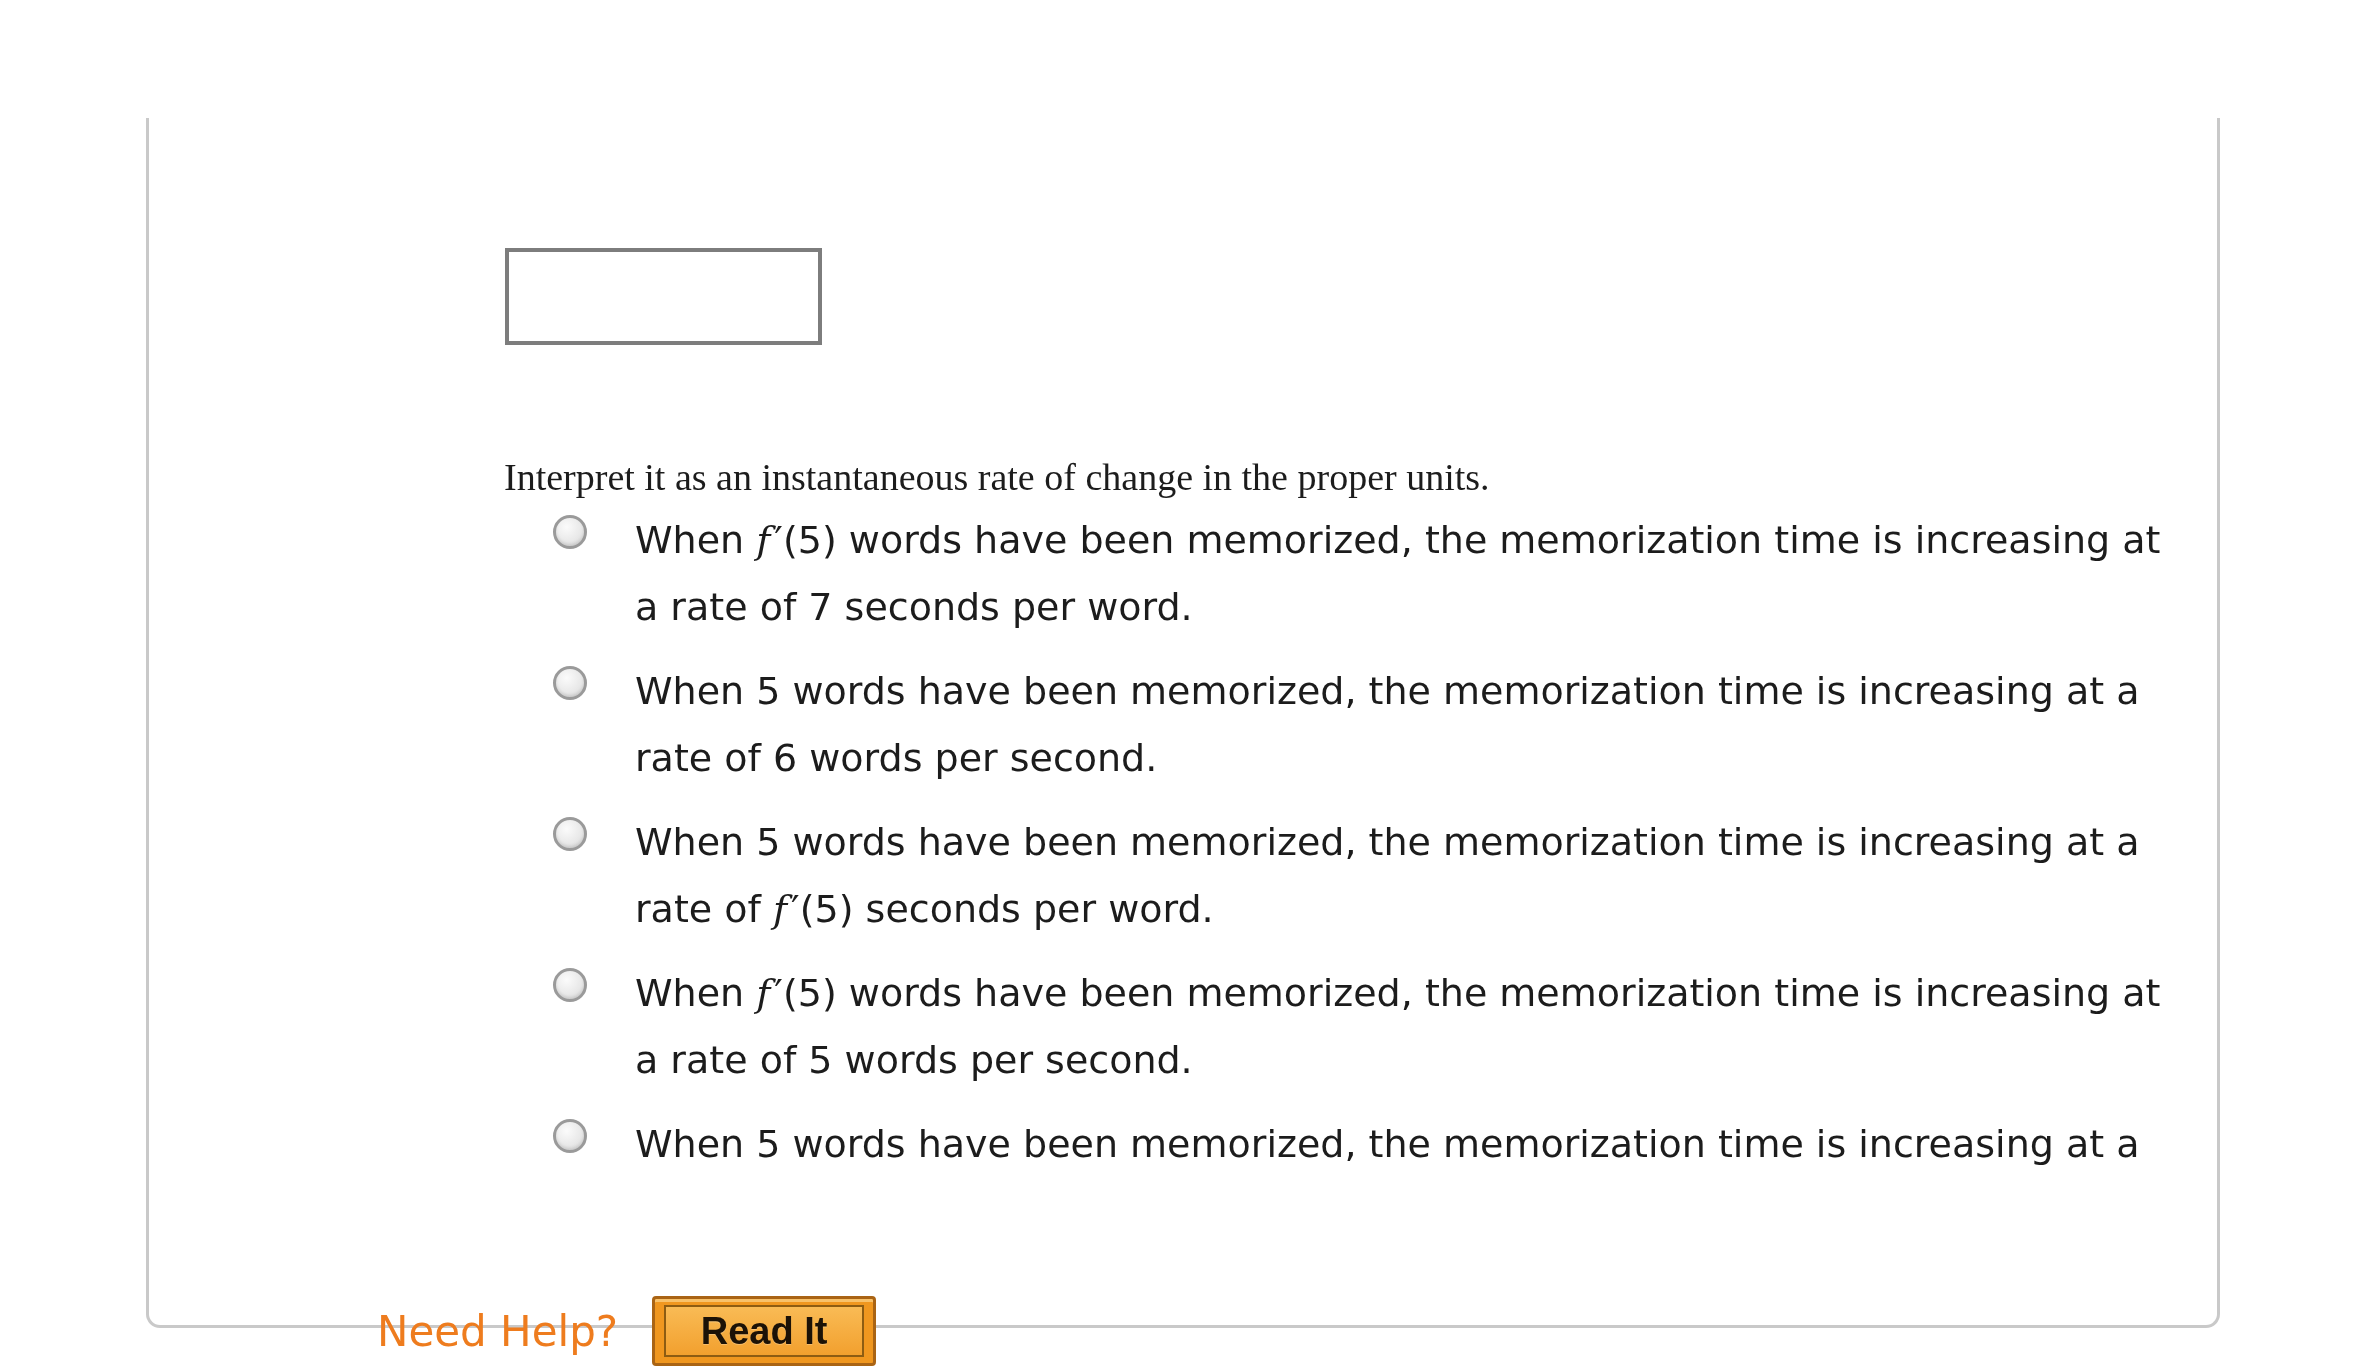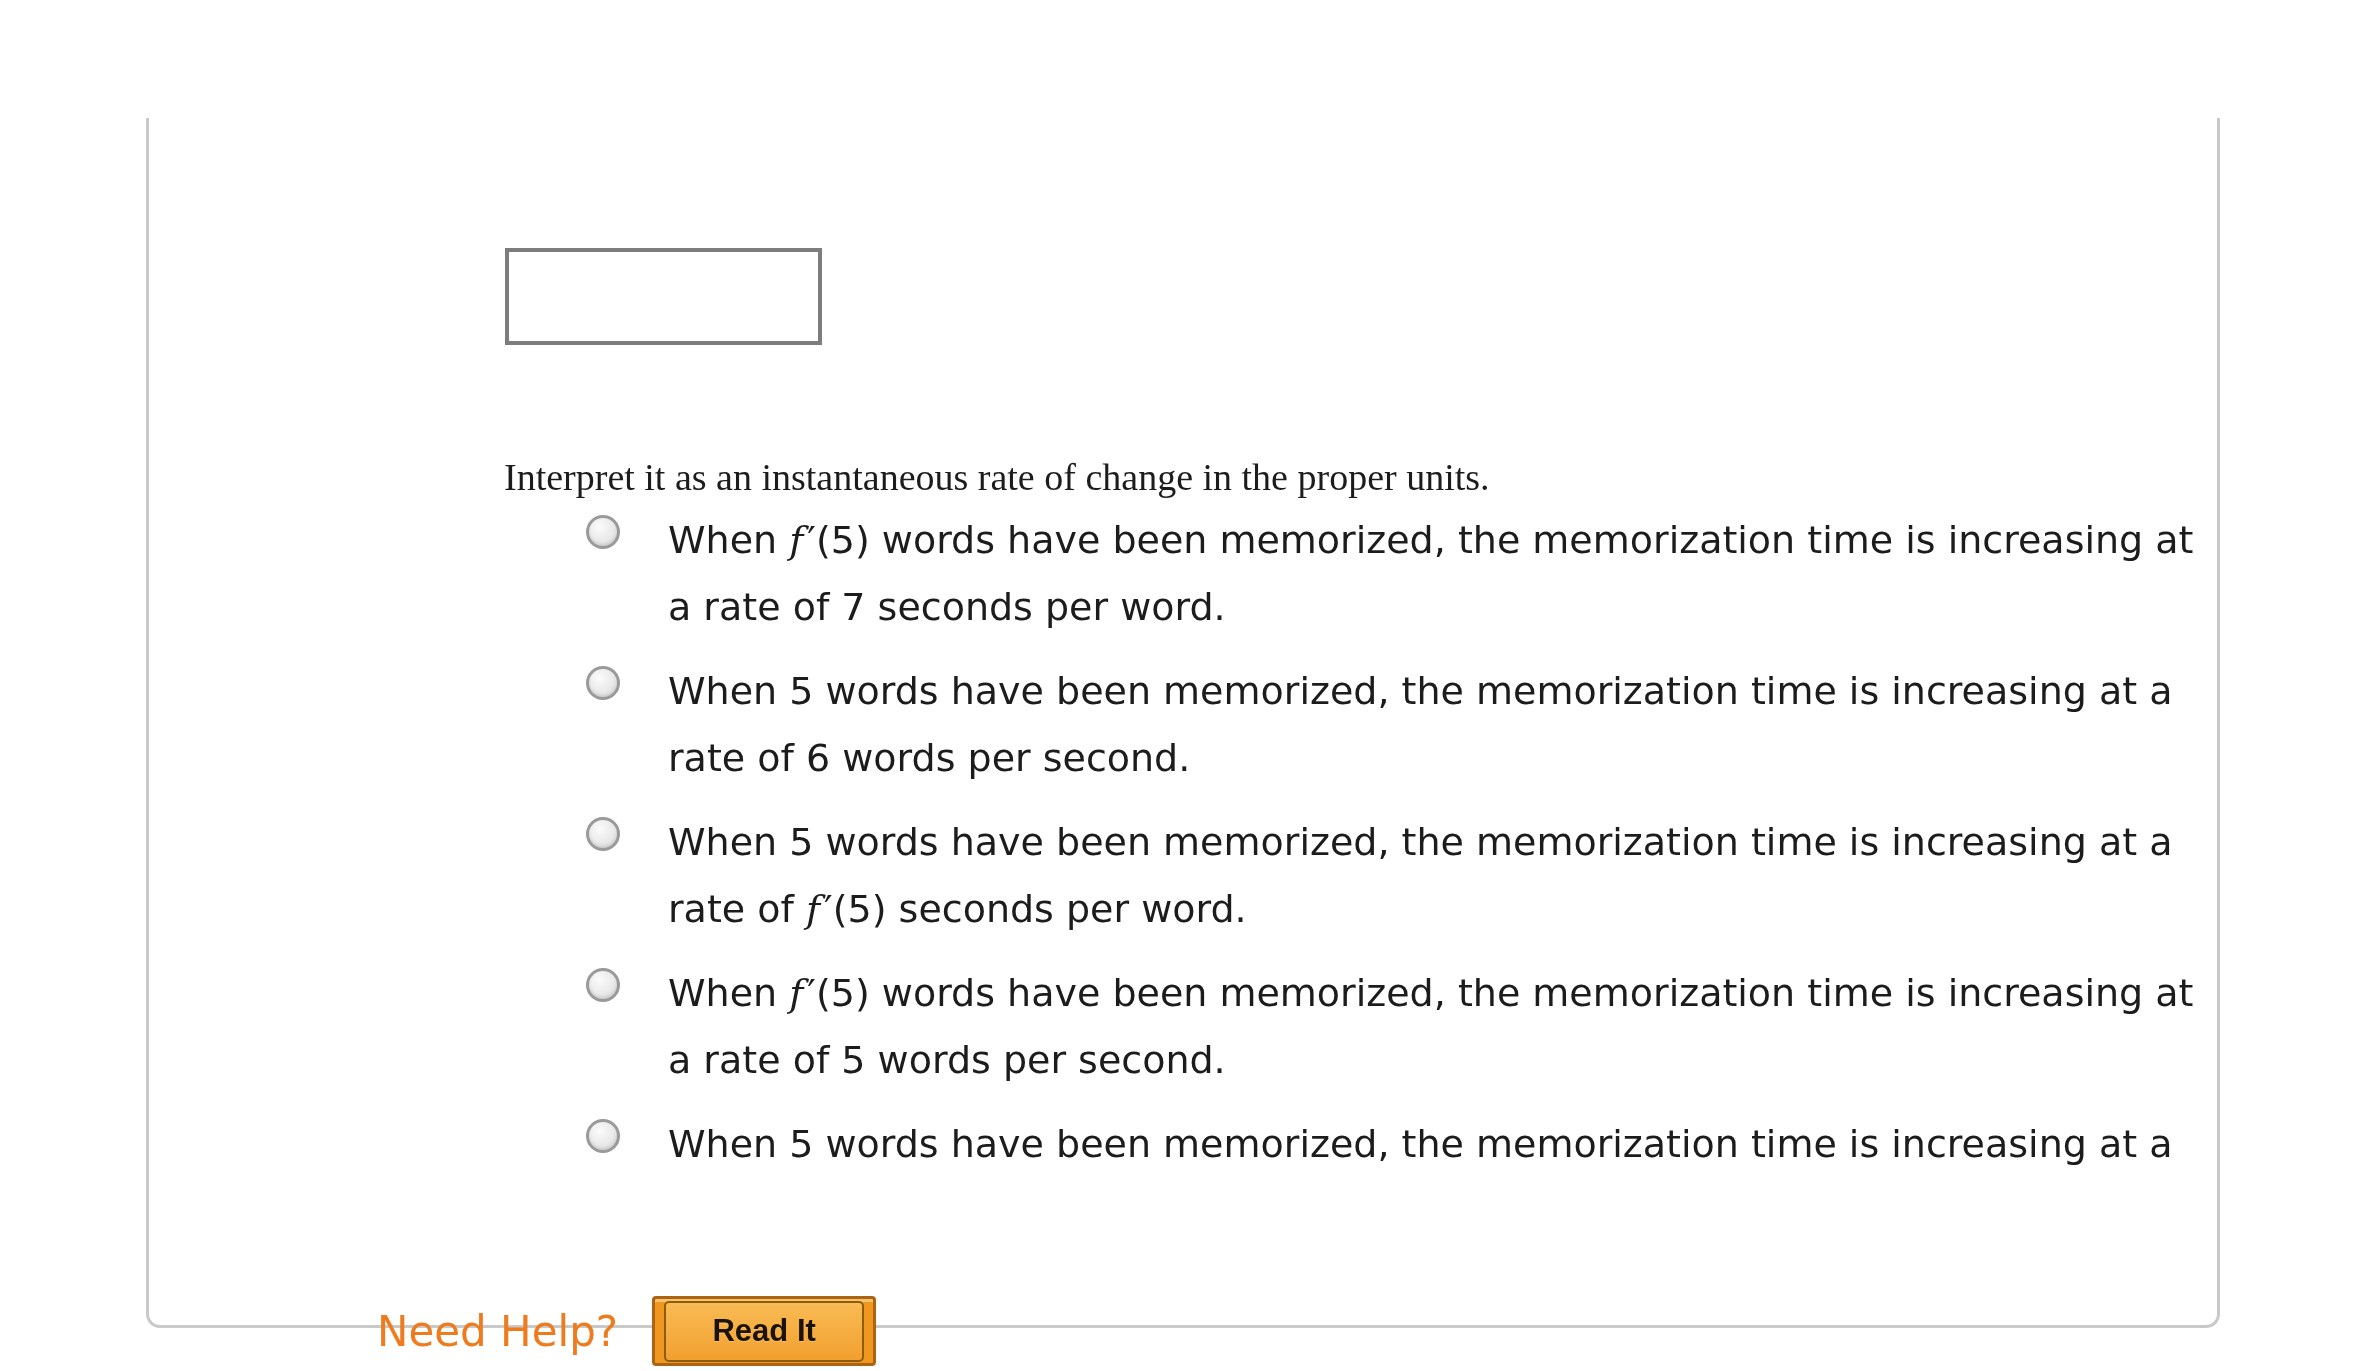--- a/index.html
+++ b/index.html
@@ -42,21 +42,21 @@
     position: absolute;
     left: 355px;
     top: 334px;
     font-size: 38px;
     line-height: 50px;
     white-space: nowrap;
     font-family: Liberation Serif, serif;
   }
   .options {
     position: absolute;
-    left: 437px;
+    left: 404px;
     top: 389px;
     width: 1640px;
   }
   .opt {
     position: relative;
     min-height: 134px;
     margin-bottom: 17px;
     cursor: pointer;
   }
   .radio {
@@ -105,28 +105,28 @@
     border-radius: 4px;
     box-shadow: inset 0 3px 0 rgba(255, 230, 170, 0.55);
     display: flex;
     align-items: center;
     justify-content: center;
     cursor: pointer;
     padding: 0;
   }
   .wa-btn-inner {
     width: 200px;
-    height: 61px;
+    height: 52px;
     background: linear-gradient(var(--btn-inner-face-top, #f9bb55), var(--btn-inner-face-bottom, #f2a02e));
     border: 2px solid var(--btn-inner-border, #8d5c12);
-    border-radius: 5px;
+    border-radius: 0;
     display: flex;
     align-items: center;
     justify-content: center;
-    font-size: 31px;
+    font-size: 38px;
     font-weight: bold;
     color: var(--btn-text, #1c1206);
     text-shadow: 0 1px 0 rgba(255,255,255,0.25);
     white-space: nowrap;
   }
 </style>
 </head>
 <body>
 
 <div class="page">

